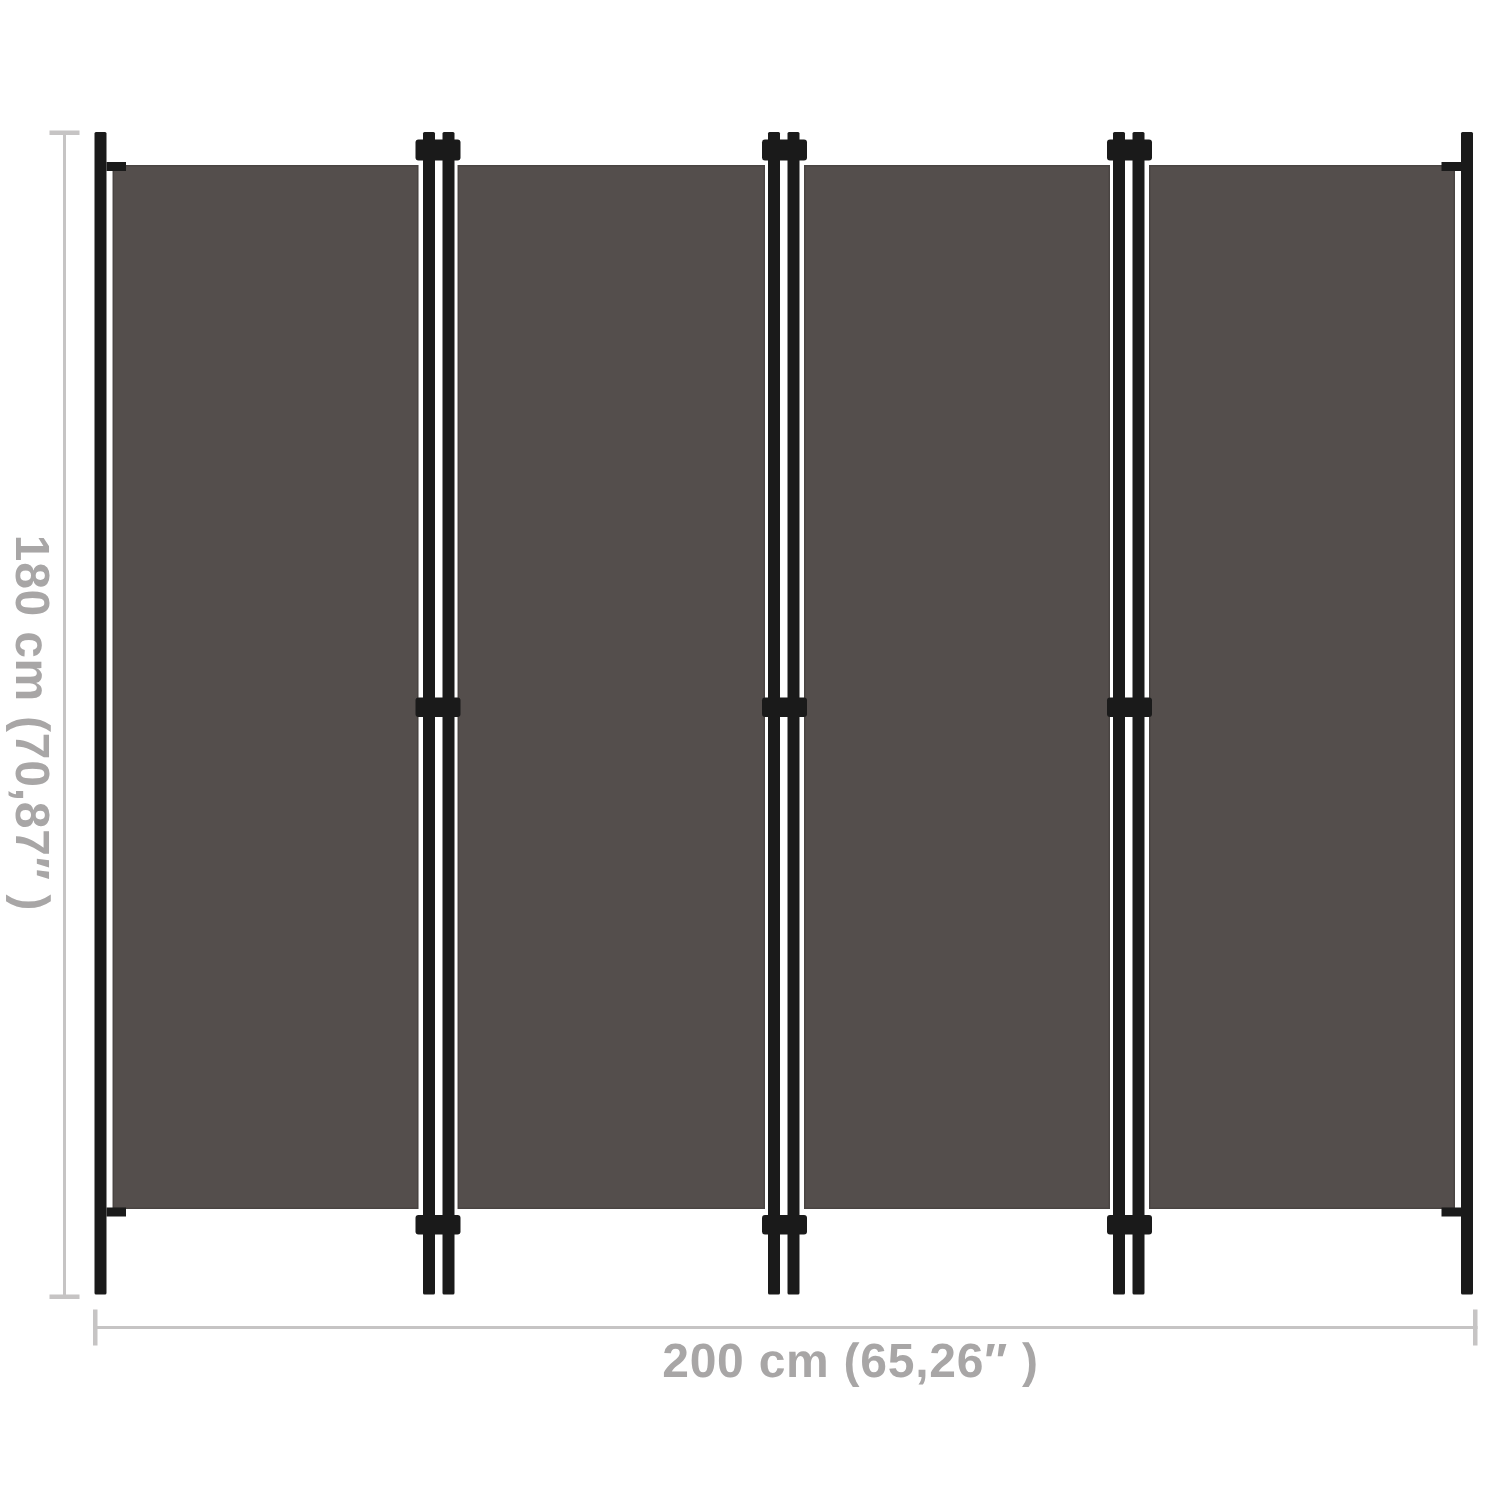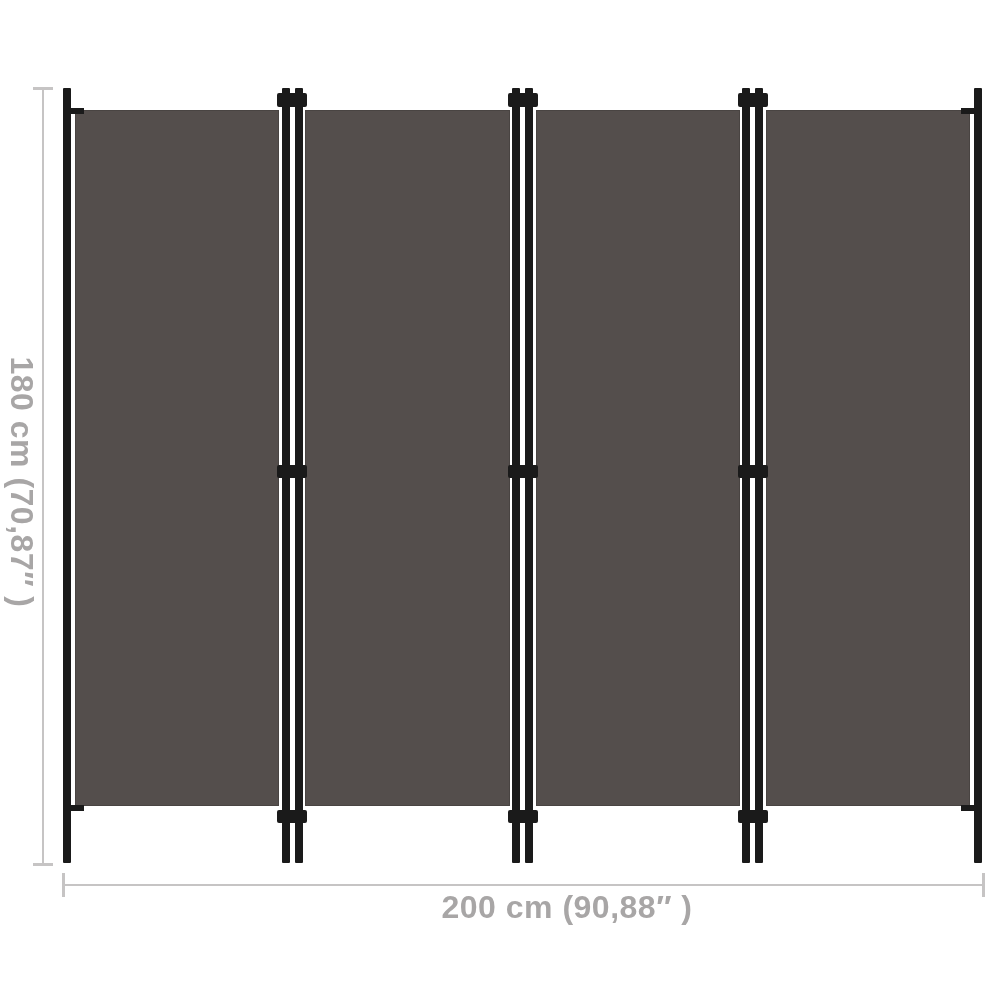--- a/index.html
+++ b/index.html
@@ -179,15 +179,15 @@
     <div class="edge-gap"></div>
     <div class="post"></div>
 
     <div class="tab tl"></div>
     <div class="tab bl"></div>
     <div class="tab tr"></div>
     <div class="tab br"></div>
   </div>
 
   <div class="dim-h-line"></div>
-  <div class="dim-label width">200 cm (90,88″ )</div>
+  <div class="dim-label width">200 cm (65,26″ )</div>
 
 </div>
 
 </body></html>

